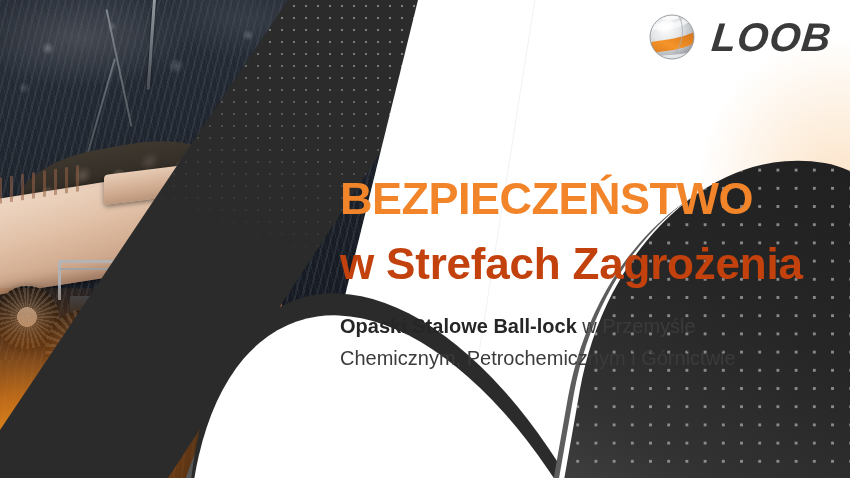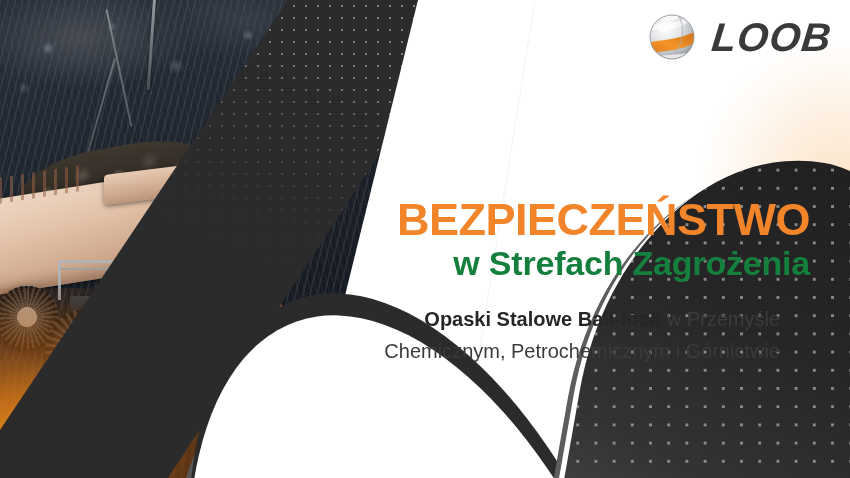--- a/index.html
+++ b/index.html
@@ -262,31 +262,31 @@
   .logo-sphere { width:54px; height:54px; position:relative; }
   .logo-word {
     font-size:40px; font-weight:bold; letter-spacing:1px;
     color:#3a3a3a; font-style:italic;
     font-family:"Liberation Sans", sans-serif;
     transform:skewX(-6deg);
   }
 
   
   .text-block {
-    position:absolute; left:340px; top:197px;
-    width:470px; z-index:30;text-align:right;
+    position:absolute; left:340px; top:176px;
+    width:470px; z-index:30;
   }
   .title-main {
     font-size:45px; font-weight:bold; line-height:1.0;
     color:#F2842A; letter-spacing:-0.5px;
     white-space:nowrap;
   }
   .title-sub {
-    font-size:34px; font-weight:bold; line-height:1.15;
-    color:#15803d; margin-top:2px; letter-spacing:-0.2px;
+    font-size:44px; font-weight:bold; line-height:1.15;
+    color:#c2410c; margin-top:18px; letter-spacing:-0.2px;
     white-space:nowrap;
   }
   .subtitle {
     margin-top:20px;
     font-size:20px; line-height:1.62;
     color:#3b3b3b; max-width:440px;
   }
   .subtitle b { font-weight:bold; color:#262626; }
 
   

